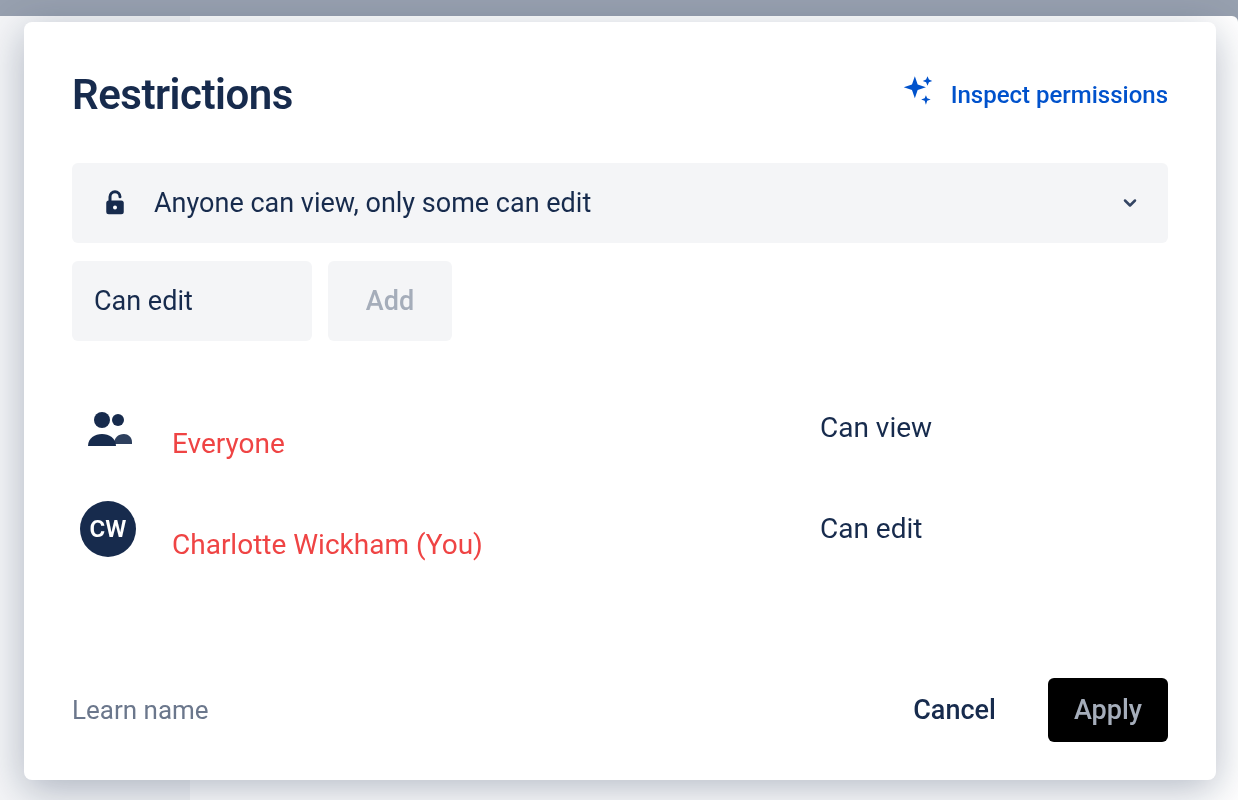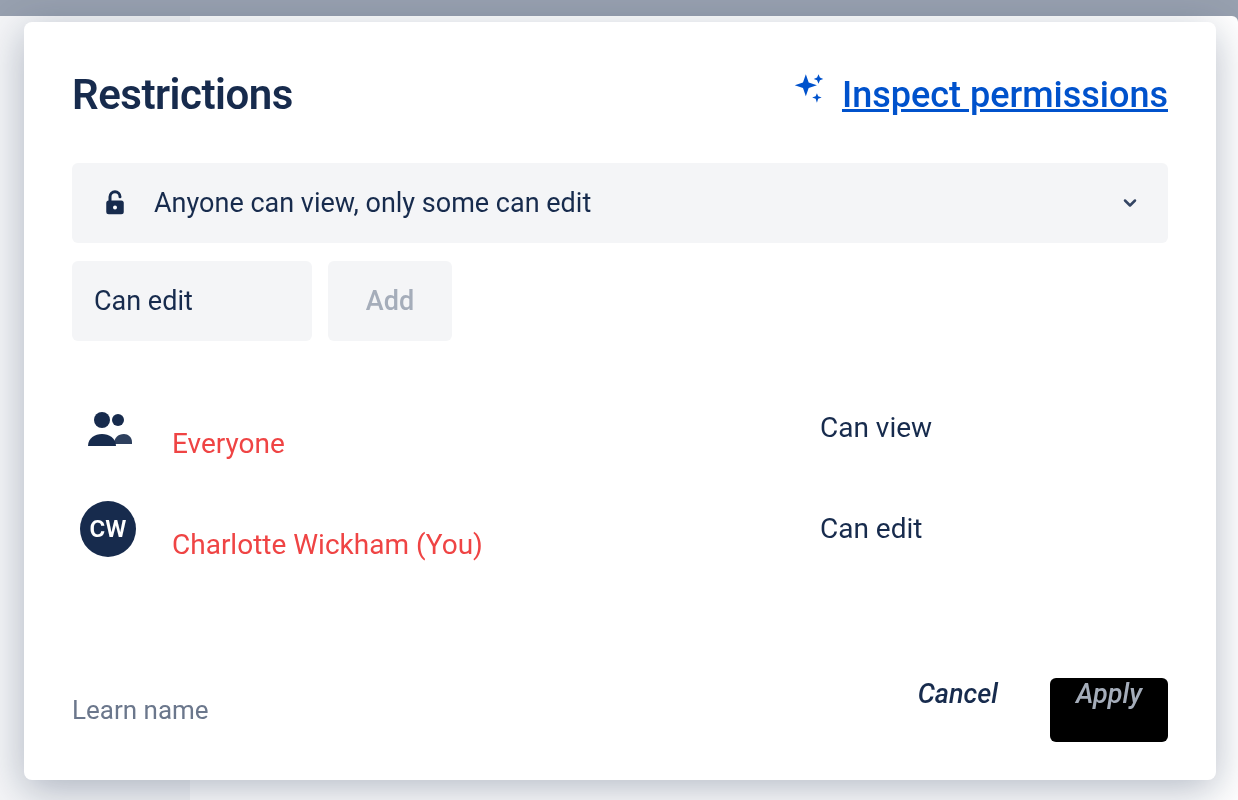--- a/index.html
+++ b/index.html
@@ -51,24 +51,23 @@
     font-size: 42px;
     font-weight: 600;
     color: #172b4d;
     letter-spacing: -0.5px;
   }
   .inspect-link {
     display: flex;
     align-items: center;
     gap: 14px;
     color: #0052cc;
-    font-size: 36px;
+    font-size: 24px;
     font-weight: 500;
     cursor: pointer;
-    text-decoration: underline;
   }
   .inspect-link svg { width: 38px; height: 38px; }
   .restriction-select {
     display: flex;
     align-items: center;
     height: 80px;
     background: #f4f5f7;
     border-radius: 6px;
     padding: 0 28px;
     gap: 24px;
@@ -164,25 +163,25 @@
   .learn-more {
     font-size: 26px;
     color: #6b778c;
     cursor: pointer;
   }
   .spacer { flex: 1; }
   .btn {
     height: 64px;
     border-radius: 6px;
     display: flex;
+    align-items: center;
     padding: 0 26px;
     font-size: 27px;
     font-weight: 500;
     cursor: pointer;
-    font-style: italic;
   }
   .btn-cancel { color: #172b4d; background: transparent; }
   .btn-apply { background: #000000; color: #a5adba; cursor: default; }
 </style>
 </head>
 <body>
 
 <div class="backdrop">
   <div class="ghost-page"></div>
   <div class="ghost-sidebar"></div>

